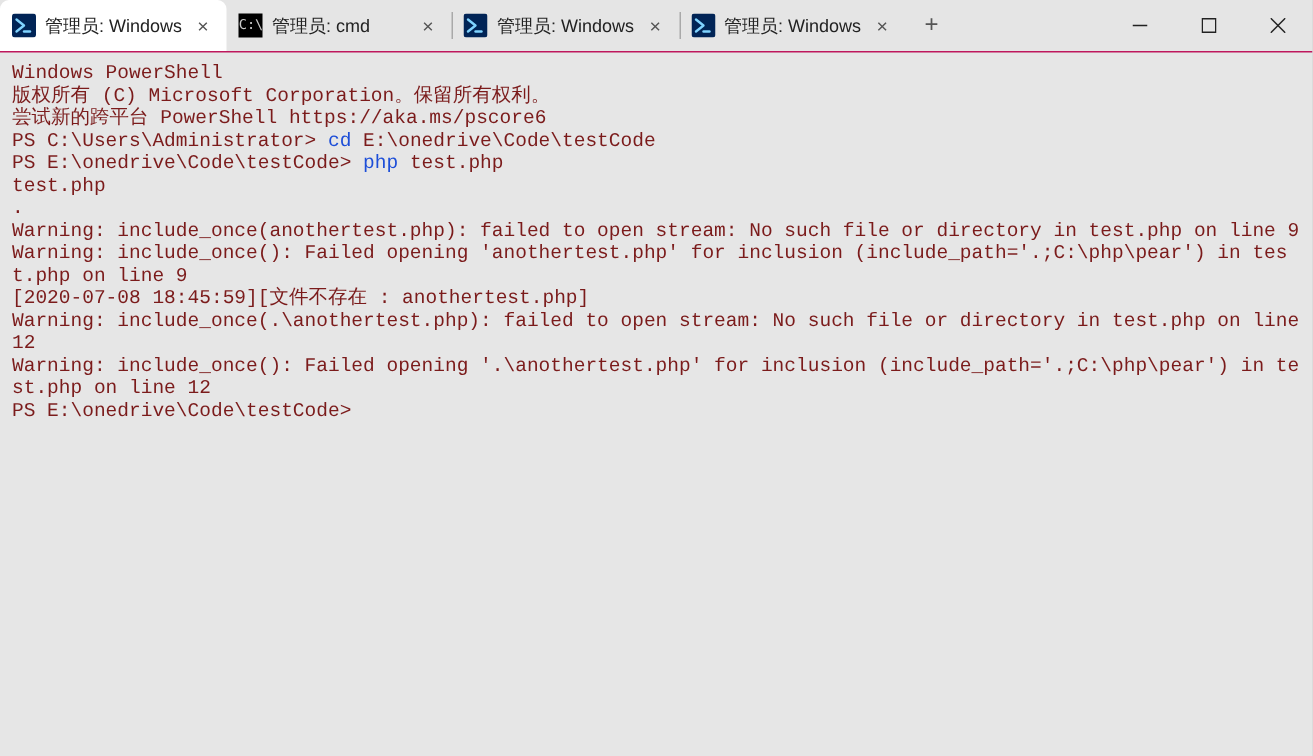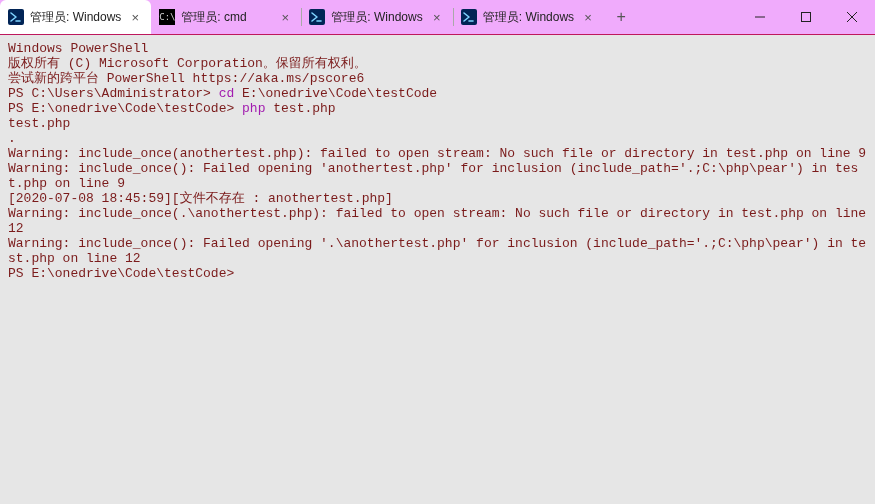--- a/index.html
+++ b/index.html
@@ -1,20 +1,20 @@
 <!DOCTYPE html>
 <html><head>
 <meta charset="utf-8">
 <style>
   * { margin: 0; padding: 0; box-sizing: border-box; }
   html, body { width: 875px; height: 504px; overflow: hidden; font-family: "Segoe UI", Tahoma, sans-serif; }
   body { background: #c8c8c8; display: flex; flex-direction: column; }
 
   
-  .titlebar { height: 34px; background: #f0abfc; display: flex; align-items: stretch; user-select: none; }
+  .titlebar { height: 34px; background: #e5e5e5; display: flex; align-items: stretch; user-select: none; }
   .tabs { display: flex; align-items: stretch; flex: 0 0 auto; }
   .tab {
     display: flex; align-items: center; gap: 6px;
     padding: 0 8px; min-width: 150px; max-width: 160px; height: 34px;
     font-size: 12px; color: #222; position: relative; cursor: pointer;
     border-top-left-radius: 6px; border-top-right-radius: 6px;
   }
   .tab.active { background: #ffffff; }
   .tab .label { flex: 1; white-space: nowrap; overflow: hidden; text-overflow: ellipsis; }
   .tab .close { width: 16px; height: 16px; display: flex; align-items: center; justify-content: center; border-radius: 3px; font-size: 13px; color: #555; }
@@ -30,21 +30,21 @@
   .ps-icon { width: 16px; height: 16px; flex: 0 0 16px; }
   .cmd-icon { width: 16px; height: 16px; flex: 0 0 16px; background: #000; display:flex; align-items:center; justify-content:center; color:#ccc; font-size:9px; font-family: Consolas, monospace; }
 
   
   .terminal {
     flex: 1; background: #e6e6e6; color: #7b1b1b;
     font-family: Consolas, "Courier New", monospace; font-size: 13px;
     line-height: 15px; padding: 6px 8px 8px 8px; white-space: pre-wrap; word-break: break-all;
     border-top: 1px solid #be185d;
   }
-  .cmd-yellow { color: #a21caf; }
+  .cmd-yellow { color: #1d4ed8; }
   .line { display: block; }
 </style>
 </head>
 <body>
 
 <div class="titlebar">
   <div class="tabs" id="tabs">
       <div class="tab active">
         <svg class="ps-icon" viewBox="0 0 16 16">
           <rect width="16" height="16" rx="2" fill="#012456"></rect>

